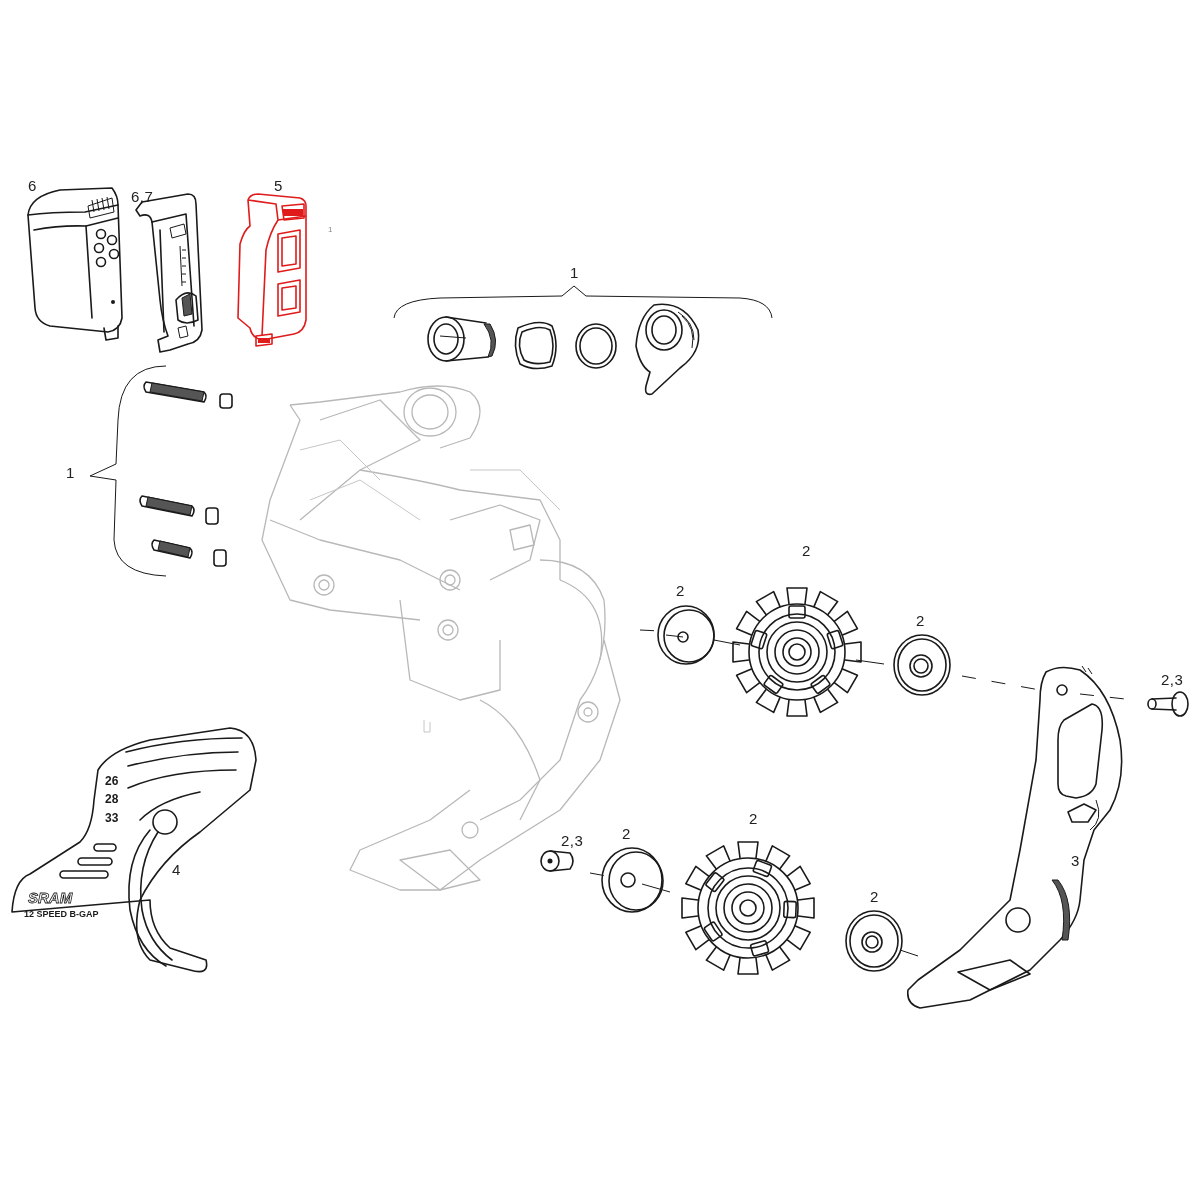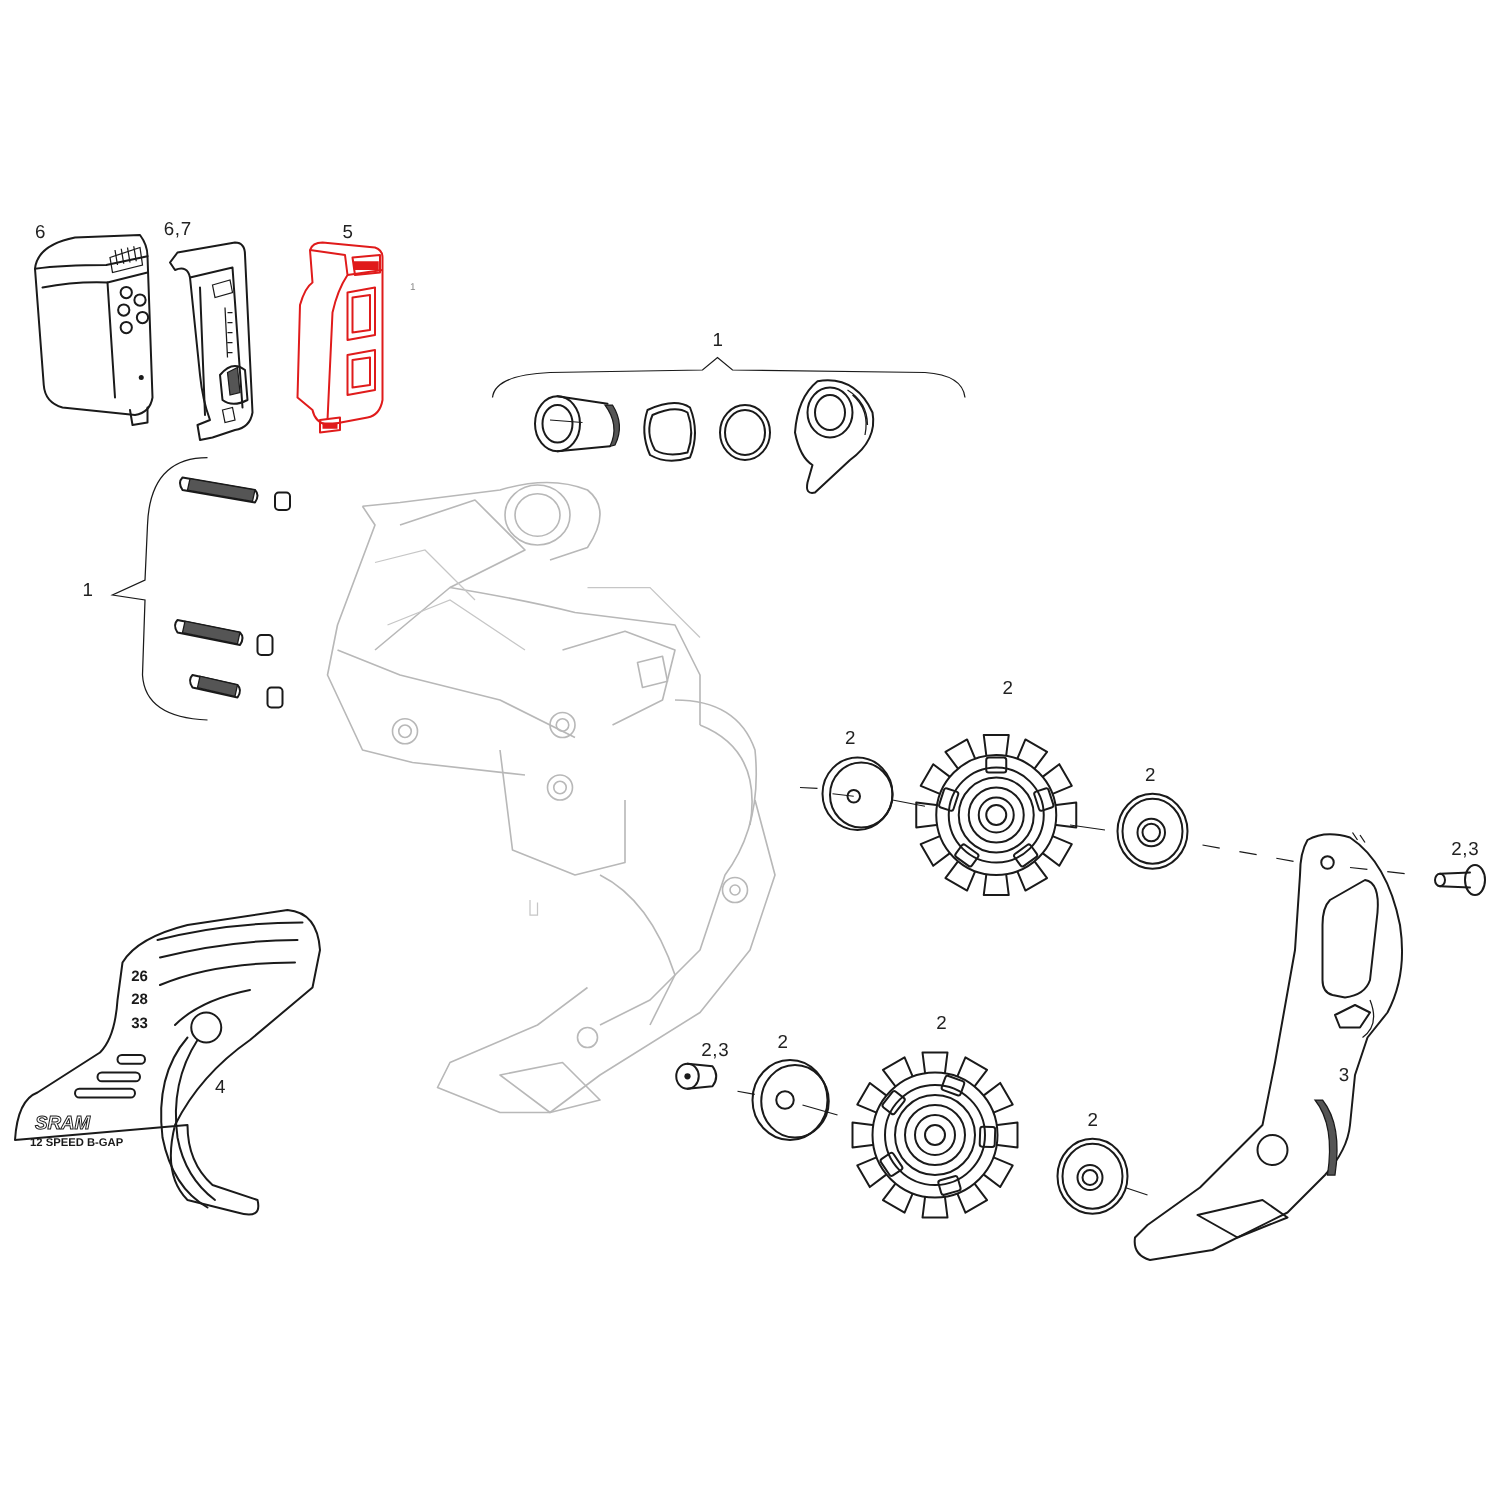--- a/index.html
+++ b/index.html
@@ -256,21 +256,21 @@
     <rect class="ink" x="60" y="871" width="48" height="7" rx="3.5"></rect>
     <text class="sram-text" x="28" y="903" font-size="15" fill="none" stroke="#1a1a1a" stroke-width="0.8">SRAM</text>
     <text x="24" y="917" font-size="9" font-weight="bold" fill="#1a1a1a" font-family="Liberation Sans, sans-serif">12 SPEED B-GAP</text>
     <text x="105" y="785" font-size="12" font-weight="bold" fill="#1a1a1a" font-family="Liberation Sans, sans-serif">26</text>
     <text x="105" y="803" font-size="12" font-weight="bold" fill="#1a1a1a" font-family="Liberation Sans, sans-serif">28</text>
     <text x="105" y="822" font-size="12" font-weight="bold" fill="#1a1a1a" font-family="Liberation Sans, sans-serif">33</text>
   </g>
 </svg>
 
 <div class="lbl" style="left:28px;top:178px;">6</div>
-<div class="lbl" style="left:131px;top:176px;text-align:right;">6,7</div>
+<div class="lbl" style="left:131px;top:189px;text-align:right;">6,7</div>
 <div class="lbl" style="left:274px;top:178px;">5</div>
 <div class="lbl" style="left:328px;top:226px;font-size:8px;color:#888;">1</div>
 <div class="lbl" style="left:570px;top:265px;">1</div>
 <div class="lbl" style="left:66px;top:465px;">1</div>
 <div class="lbl" style="left:802px;top:543px;">2</div>
 <div class="lbl" style="left:676px;top:583px;">2</div>
 <div class="lbl" style="left:916px;top:613px;">2</div>
 <div class="lbl" style="left:1161px;top:672px;">2,3</div>
 <div class="lbl" style="left:749px;top:811px;">2</div>
 <div class="lbl" style="left:622px;top:826px;">2</div>

